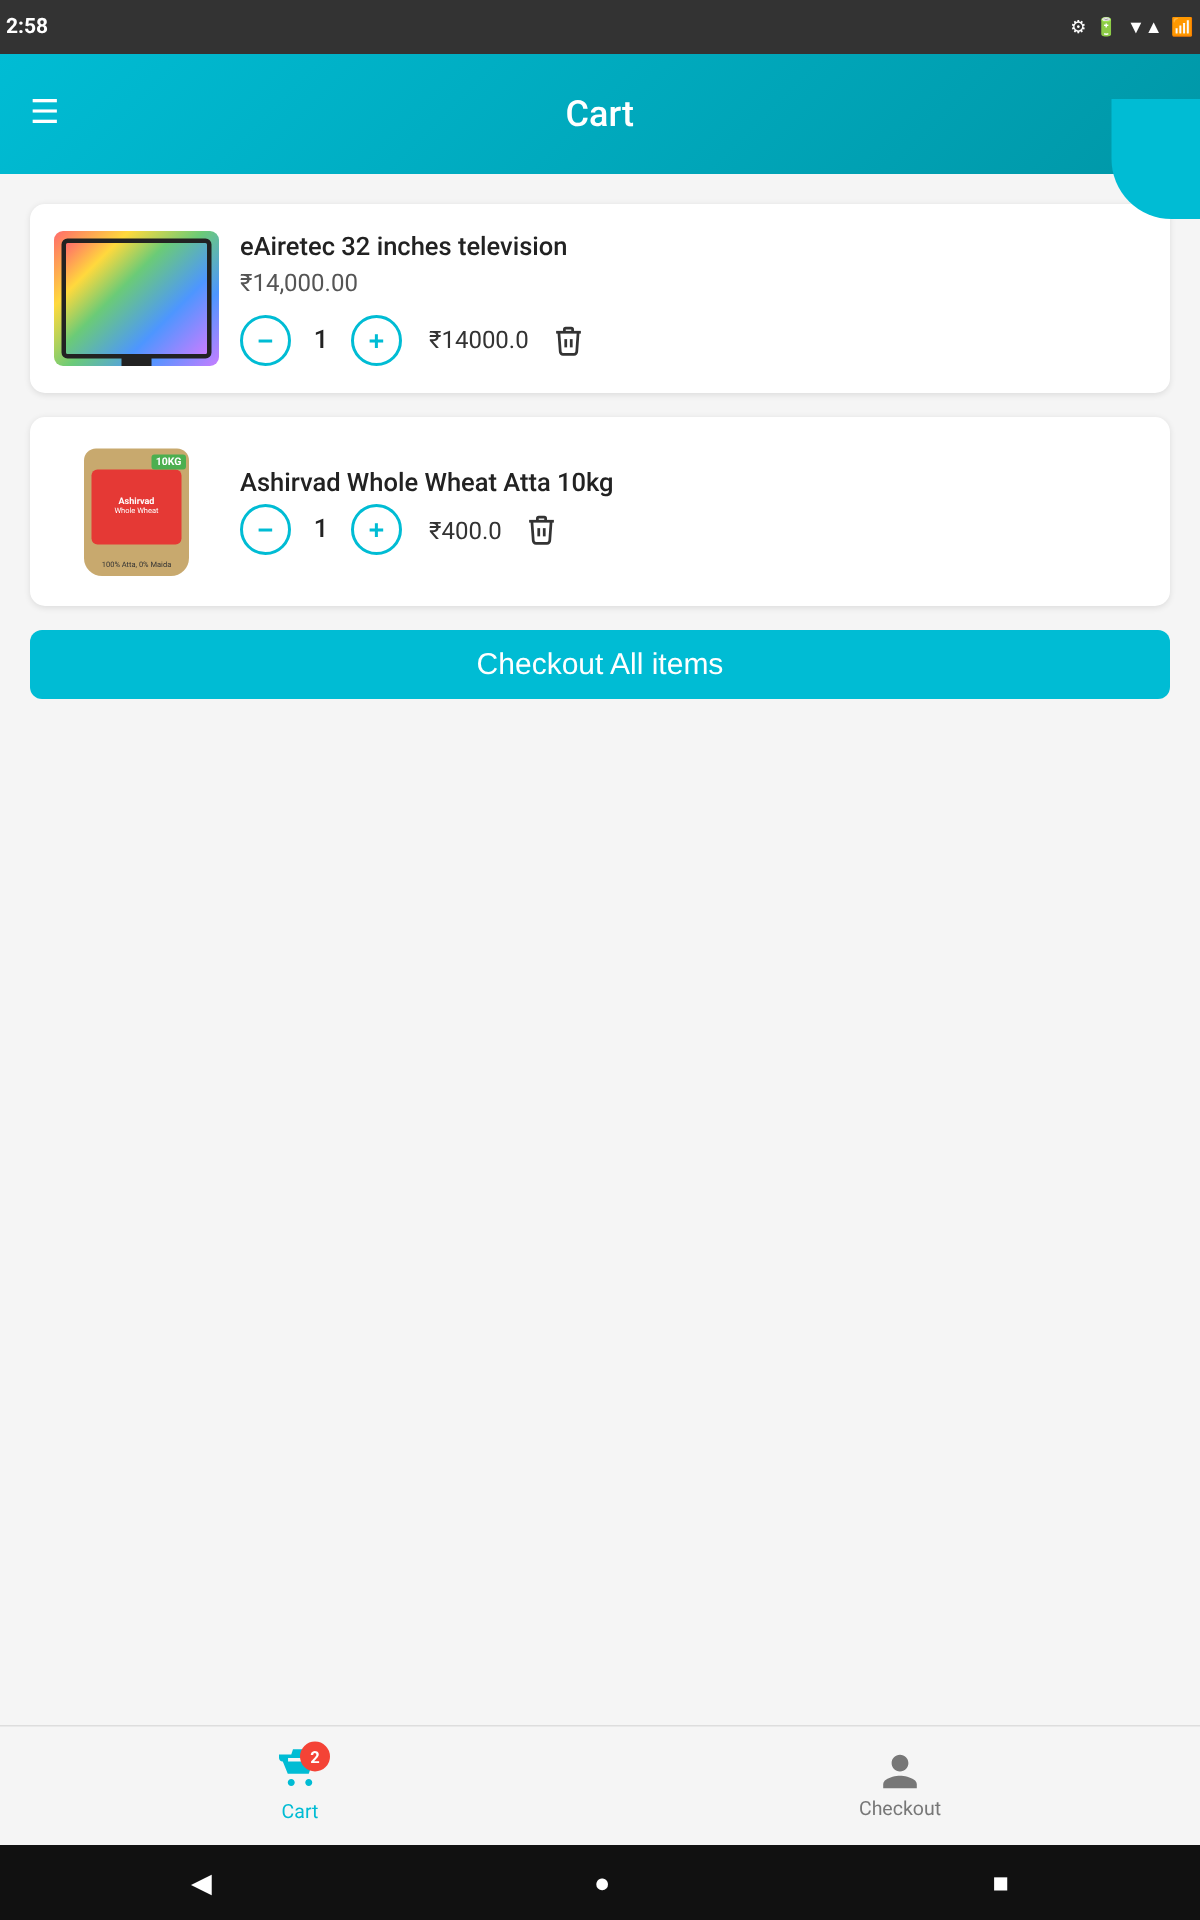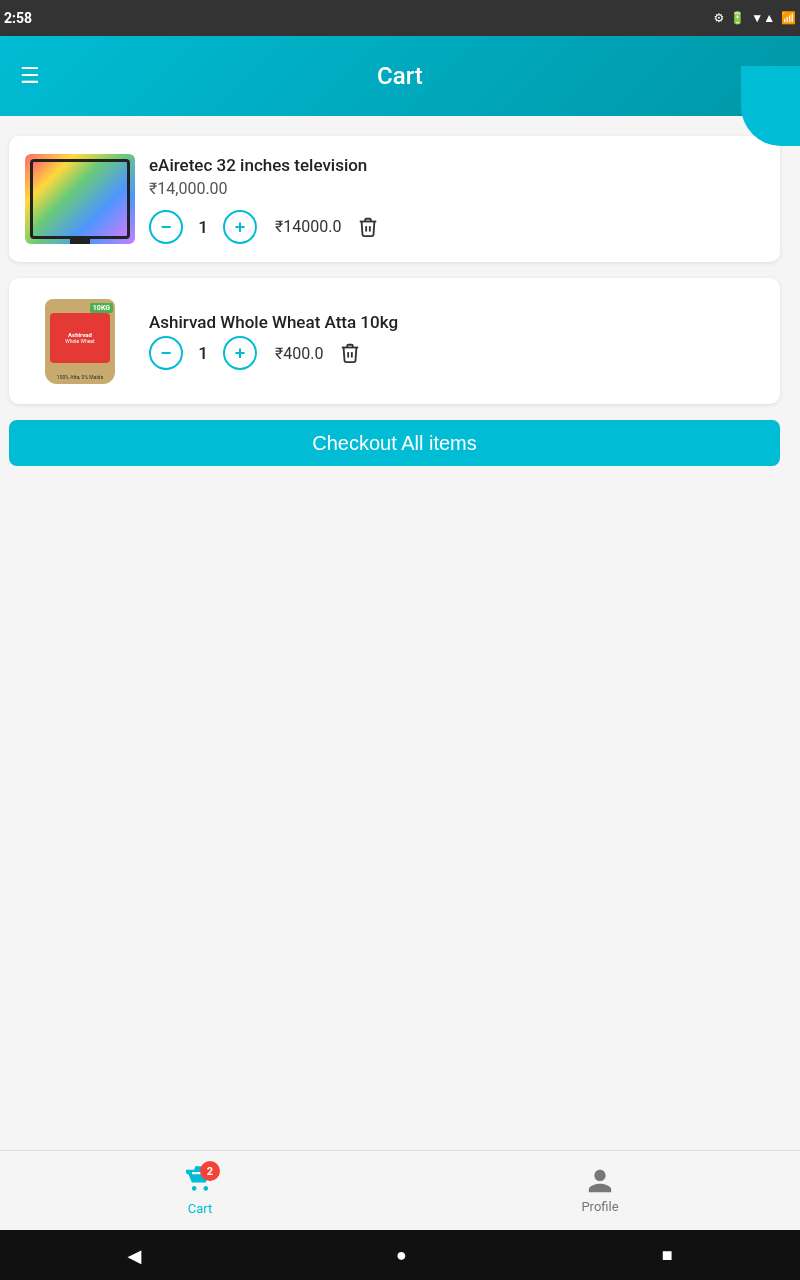--- a/index.html
+++ b/index.html
@@ -60,21 +60,21 @@
       color: #fff;
       font-size: 24px;
       font-weight: 500;
       flex: 1;
       text-align: center;
       margin-right: 40px;
     }
 
     
     .content {
-      padding: 20px 20px 0 9px;
+      padding: 20px 20px 0 20px;
       background: #f5f5f5;
       min-height: calc(1280px - 36px - 80px - 80px);
     }
 
     
     .cart-card {
       background: #fff;
       border-radius: 10px;
       padding: 18px 16px;
       margin-bottom: 16px;
@@ -425,21 +425,21 @@
       </svg>
       <span class="cart-badge">2</span>
     </div>
     <span class="nav-label active">Cart</span>
   </div>
 
   <div class="nav-item">
     <svg class="person-icon-svg" viewBox="0 0 24 24" fill="#777">
       <path d="M12 12c2.7 0 4.8-2.1 4.8-4.8S14.7 2.4 12 2.4 7.2 4.5 7.2 7.2 9.3 12 12 12zm0 2.4c-3.2 0-9.6 1.6-9.6 4.8v2.4h19.2v-2.4c0-3.2-6.4-4.8-9.6-4.8z"></path>
     </svg>
-    <span class="nav-label">Profile</span>
+    <span class="nav-label">Checkout</span>
   </div>
 
 </div>
 
 <div class="android-nav">
   <span class="android-nav-btn">◀</span>
   <span class="android-nav-btn">●</span>
   <span class="android-nav-btn">■</span>
 </div>
 

